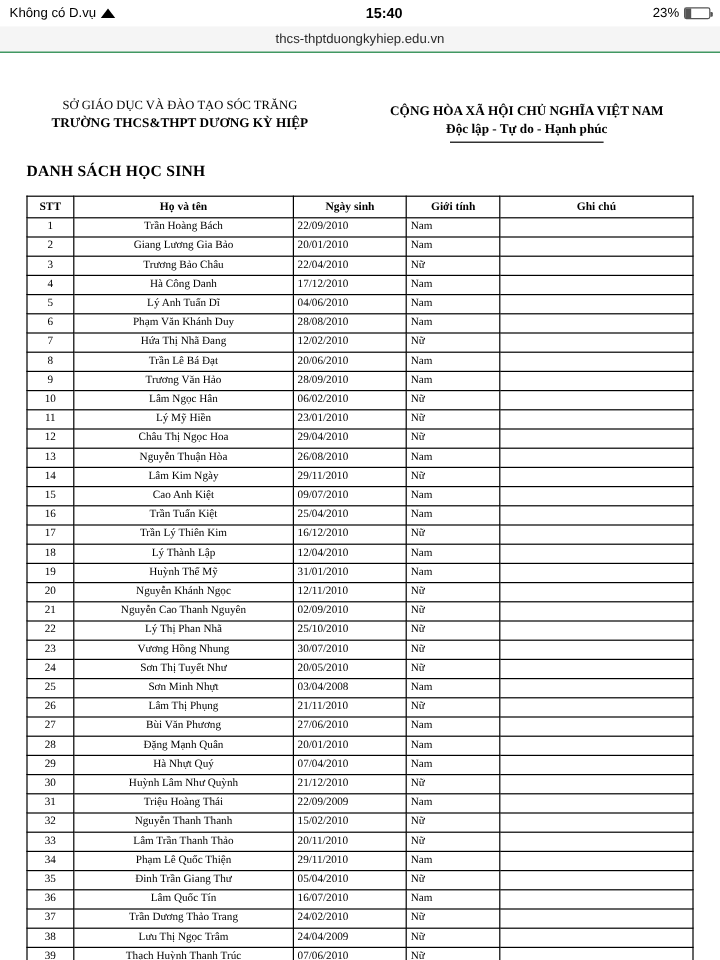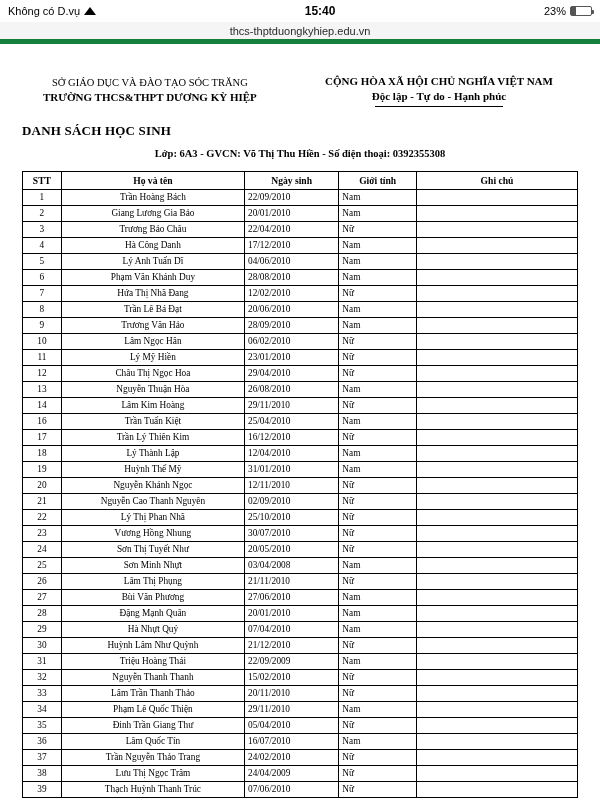--- a/index.html
+++ b/index.html
@@ -54,21 +54,21 @@
   .batt i {
     display: block; height: 100%;
     background: #555; width: 23%;
   }
 
   
   .urlbar {
     height: 22px;
     display: flex; align-items: center; justify-content: center;
     background: #f5f5f5;
-    border-bottom: 5px solid #15803d;
+    border-bottom: 1px solid #15803d;
     font-family: "Liberation Sans", sans-serif;
     font-size: 11px;
     color: #2a2a2a;
   }
 
   
   .doc {
     padding: 14px 22px 0 22px;
     color: #000;
   }
@@ -76,21 +76,21 @@
     display: flex;
     justify-content: space-between;
     align-items: center;
     margin-top: 16px;
   }
   .hdr-left, .hdr-right {
     text-align: center;
     line-height: 1.35;
   }
   .hdr-left { width: 46%; }
-  .hdr-right { width: 50%; }
+  .hdr-right { width: 50%; margin-top: 12px; }
   .t-small { font-size: 10.5px; }
   .t-bold { font-weight: bold; font-size: 11px; }
   .t-bold-u { font-weight: bold; font-size: 11px; }
   .rule {
     width: 128px; height: 1px; background: #000;
     margin: 2px auto 0 auto;
   }
 
   .title {
     text-align: left;
@@ -161,21 +161,20 @@
         <div class="t-bold">TRƯỜNG THCS&amp;THPT DƯƠNG KỲ HIỆP</div>
       </div>
       <div class="hdr-right">
         <div class="t-bold">CỘNG HÒA XÃ HỘI CHỦ NGHĨA VIỆT NAM</div>
         <div class="t-bold-u">Độc lập - Tự do - Hạnh phúc</div>
         <div class="rule"></div>
       </div>
     </div>
 
     <div class="title">DANH SÁCH HỌC SINH</div>
-    <div class="subtitle">Lớp: 6A3 - GVCN: Võ Thị Thu Hiền - Số điện thoại: 0392355308</div>
 
     <table class="students">
       <thead>
         <tr>
           <th class="c-stt">STT</th>
           <th class="c-name">Họ và tên</th>
           <th class="c-dob">Ngày sinh</th>
           <th class="c-sex">Giới tính</th>
           <th class="c-note">Ghi chú</th>
         </tr>
@@ -267,23 +266,30 @@
           </tr>
           <tr>
             <td class="c-stt">13</td>
             <td class="c-name">Nguyễn Thuận Hòa</td>
             <td class="c-dob">26/08/2010</td>
             <td class="c-sex">Nam</td>
             <td class="c-note"></td>
           </tr>
           <tr>
             <td class="c-stt">14</td>
-            <td class="c-name">Lâm Kim Hoàng</td>
+            <td class="c-name">Lâm Kim Ngày</td>
             <td class="c-dob">29/11/2010</td>
             <td class="c-sex">Nữ</td>
+            <td class="c-note"></td>
+          </tr>
+          <tr>
+            <td class="c-stt">15</td>
+            <td class="c-name">Cao Anh Kiệt</td>
+            <td class="c-dob">09/07/2010</td>
+            <td class="c-sex">Nam</td>
             <td class="c-note"></td>
           </tr>
           <tr>
             <td class="c-stt">16</td>
             <td class="c-name">Trần Tuấn Kiệt</td>
             <td class="c-dob">25/04/2010</td>
             <td class="c-sex">Nam</td>
             <td class="c-note"></td>
           </tr>
           <tr>
@@ -421,21 +427,21 @@
           </tr>
           <tr>
             <td class="c-stt">36</td>
             <td class="c-name">Lâm Quốc Tín</td>
             <td class="c-dob">16/07/2010</td>
             <td class="c-sex">Nam</td>
             <td class="c-note"></td>
           </tr>
           <tr>
             <td class="c-stt">37</td>
-            <td class="c-name">Trần Nguyễn Thảo Trang</td>
+            <td class="c-name">Trần Dương Thảo Trang</td>
             <td class="c-dob">24/02/2010</td>
             <td class="c-sex">Nữ</td>
             <td class="c-note"></td>
           </tr>
           <tr>
             <td class="c-stt">38</td>
             <td class="c-name">Lưu Thị Ngọc Trâm</td>
             <td class="c-dob">24/04/2009</td>
             <td class="c-sex">Nữ</td>
             <td class="c-note"></td>

